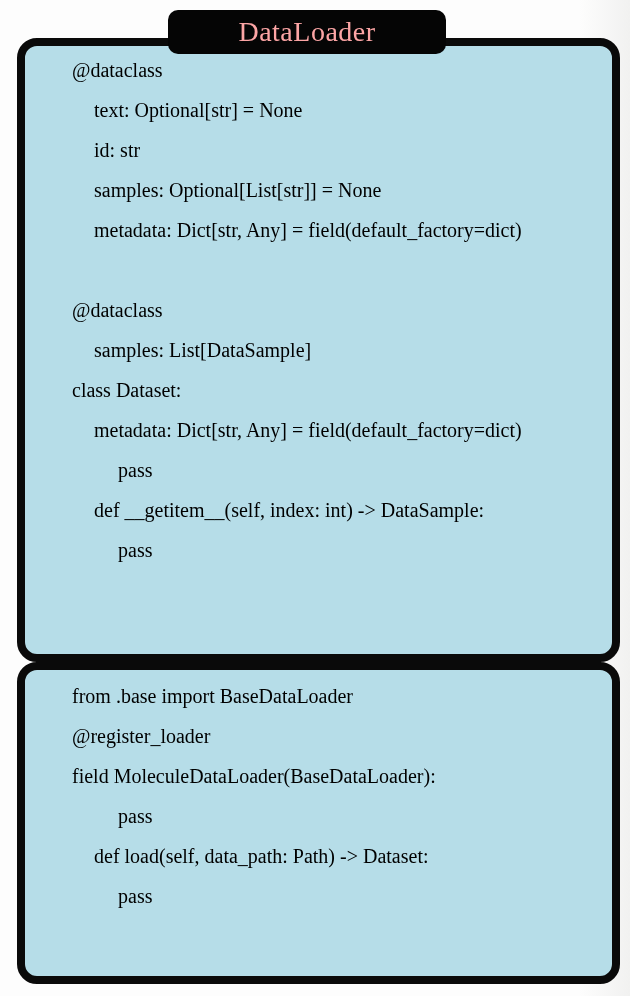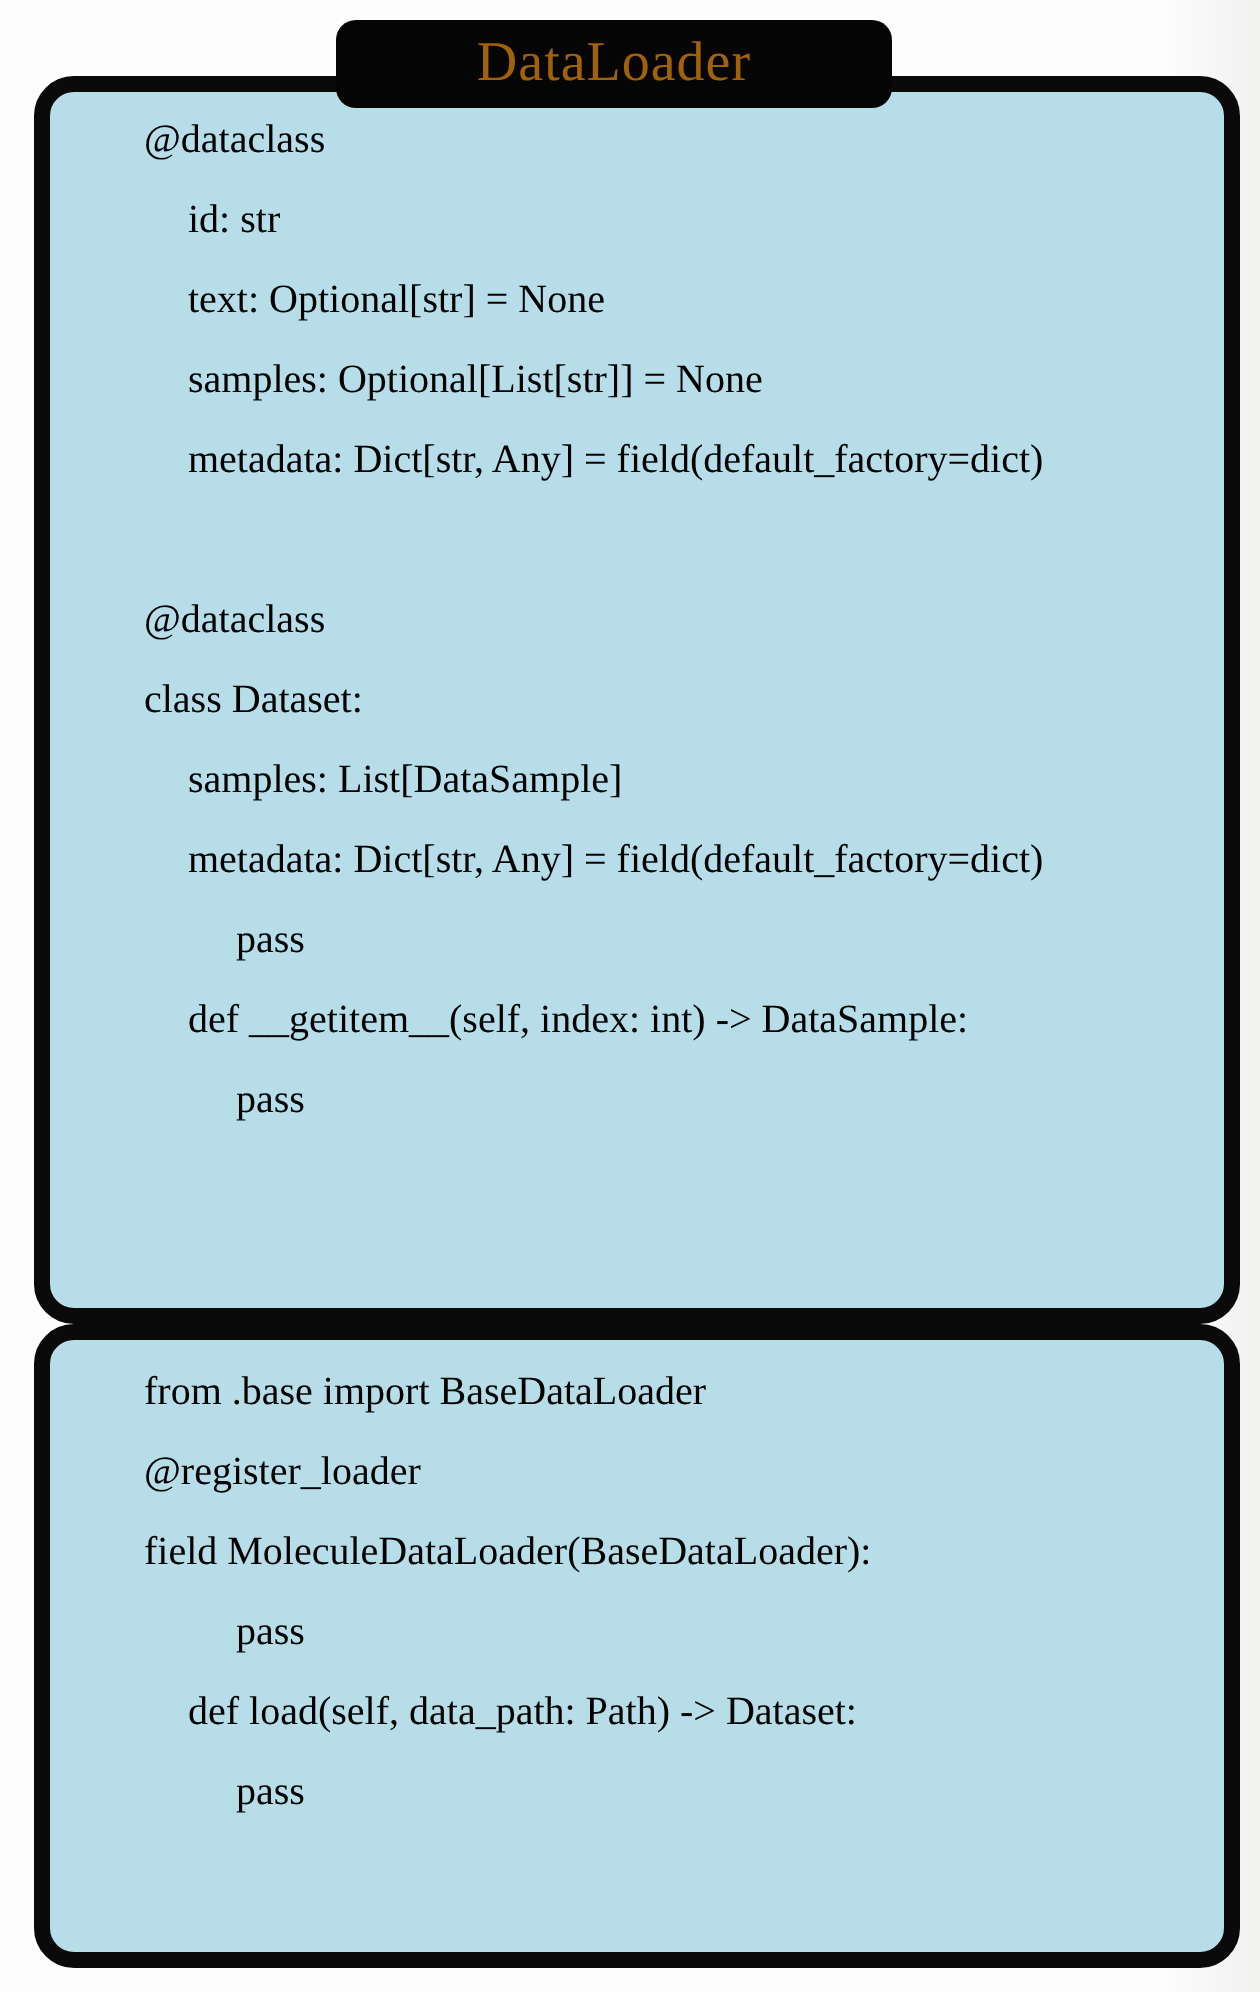--- a/index.html
+++ b/index.html
@@ -22,21 +22,21 @@
     width: 278px;
     height: 44px;
     background: #050505;
     border-radius: 10px;
     z-index: 3;
     display: flex;
     align-items: center;
     justify-content: center;
   }
   .title-tab span {
-    color: #a16207;
+    color: #fca5a5;
     font-size: 28px;
     letter-spacing: 0.5px;
   }
   .panel {
     position: absolute;
     left: 17px;
     width: 603px;
     background: #b6dde8;
     border: 8px solid #0a0a0a;
     border-radius: 20px;
@@ -67,28 +67,28 @@
 </style>
 </head>
 <body>
 
 <div class="canvas">
   <div class="title-tab">
     <span>DataLoader</span>
   </div>
   <div class="panel panel-1">
       <div class="code-line indent-0">@dataclass</div>
+      <div class="code-line indent-1">text: Optional[str] = None</div>
       <div class="code-line indent-1">id: str</div>
-      <div class="code-line indent-1">text: Optional[str] = None</div>
       <div class="code-line indent-1">samples: Optional[List[str]] = None</div>
       <div class="code-line indent-1">metadata: Dict[str, Any] = field(default_factory=dict)</div>
       <div class="code-line indent-0"></div>
       <div class="code-line indent-0">@dataclass</div>
+      <div class="code-line indent-1">samples: List[DataSample]</div>
       <div class="code-line indent-0">class Dataset:</div>
-      <div class="code-line indent-1">samples: List[DataSample]</div>
       <div class="code-line indent-1">metadata: Dict[str, Any] = field(default_factory=dict)</div>
       <div class="code-line indent-2">pass</div>
       <div class="code-line indent-1">def __getitem__(self, index: int) -&gt; DataSample:</div>
       <div class="code-line indent-2">pass</div>
     </div>
   <div class="panel panel-2">
       <div class="code-line indent-0">from .base import BaseDataLoader</div>
       <div class="code-line indent-0">@register_loader</div>
       <div class="code-line indent-0">field MoleculeDataLoader(BaseDataLoader):</div>
       <div class="code-line indent-2">pass</div>

